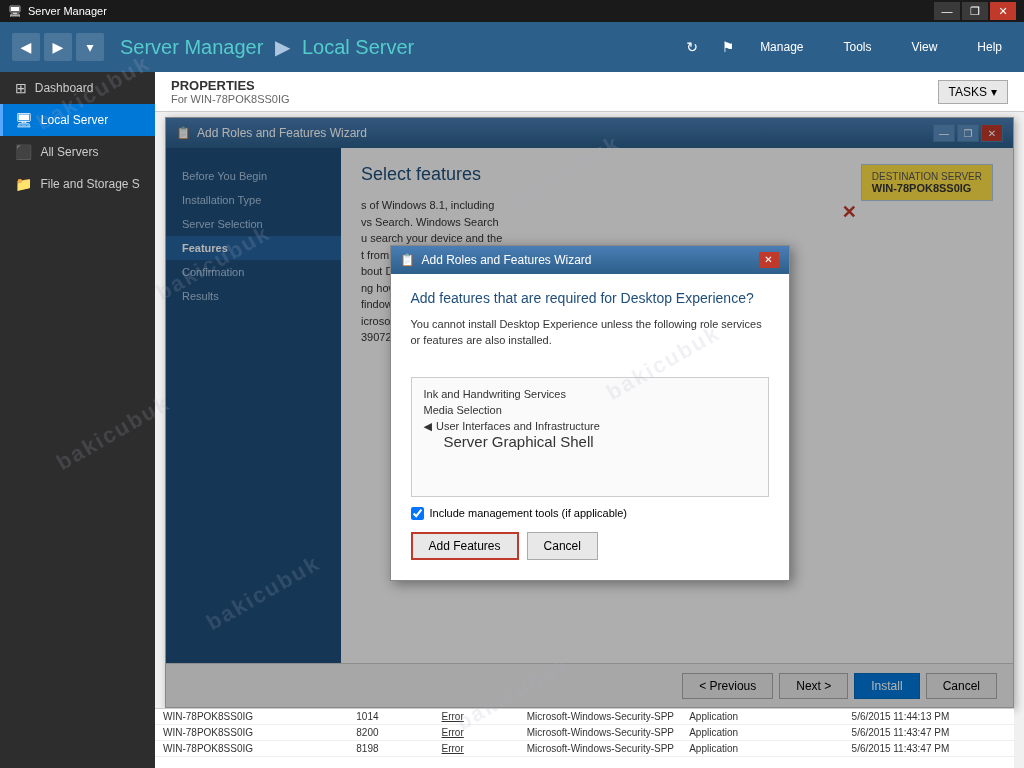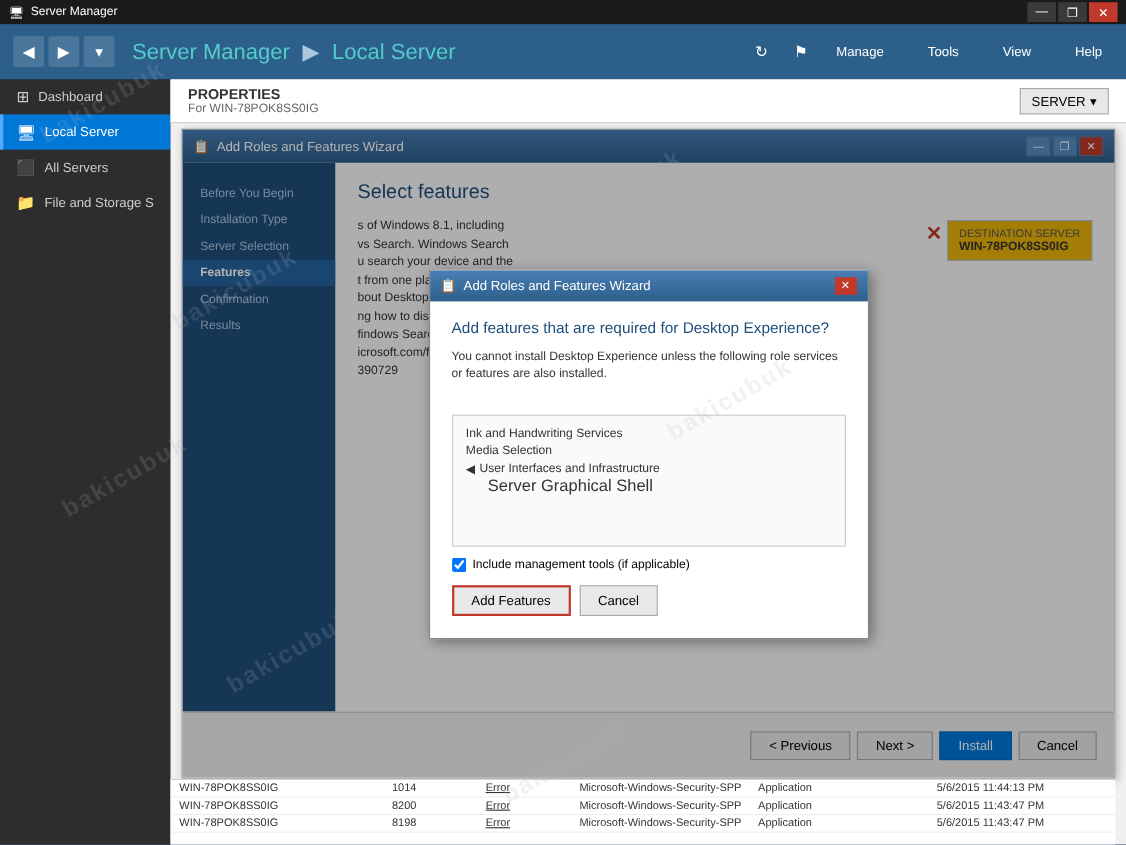--- a/index.html
+++ b/index.html
@@ -157,21 +157,21 @@
       color: #fff;
       font-size: 10px;
       cursor: pointer;
     }
     .wizard-btn.close-btn { background: #c0392b; }
 
     .wizard-body { display: flex; flex: 1; overflow: hidden; }
 
     
     .wizard-sidebar {
-      width: 139px;
+      width: 175px;
       background: #1f4e7a;
       padding: 16px 0;
       flex-shrink: 0;
     }
     .wizard-nav-item {
       padding: 6px 16px;
       color: #aac4df;
       font-size: 11px;
       cursor: pointer;
     }
@@ -181,43 +181,42 @@
     .wizard-main {
       flex: 1;
       padding: 16px 20px;
       overflow-y: auto;
       background: #f9f9f9;
     }
     .wizard-page-title { font-size: 18px; color: #1f4e7a; margin-bottom: 12px; font-weight: 300; }
 
     .destination-box {
       float: right;
-      background: #eab308;
+      background: #fde047;
       border: 1px solid #b0c8e0;
       padding: 6px 10px;
       font-size: 10px;
       color: #333;
       margin-bottom: 8px;
-      margin-top: 36px;
     }
     .destination-label { color: #555; font-size: 10px; }
     .destination-server { font-weight: bold; font-size: 11px; }
 
     .feature-desc { font-size: 11px; color: #333; line-height: 1.5; }
 
     
     .wizard-footer {
       background: #f0f0f0;
       border-top: 1px solid #ccc;
       padding: 8px 16px;
       display: flex;
       align-items: center;
       justify-content: flex-end;
       gap: 6px;
-      height: 60px;
+      height: 44px;
     }
     .wiz-footer-btn {
       padding: 5px 16px;
       border: 1px solid #aaa;
       background: #e8e8e8;
       cursor: pointer;
       font-size: 12px;
       font-family: inherit;
     }
     .wiz-footer-btn.primary {
@@ -406,21 +405,21 @@
     </div>
 
     <div class="sm-panel">
 
       <div class="properties-bar">
         <div>
           <div class="properties-title">PROPERTIES</div>
           <div class="properties-subtitle">For WIN-78POK8SS0IG</div>
         </div>
         <button class="tasks-btn">
-          <span>SERVER</span>
+          <span>TASKS</span>
           <span>▾</span>
         </button>
       </div>
 
       <div class="wizard-window">
 
         <div class="wizard-titlebar">
           <div class="wizard-title">
             <span>📋</span>
             <span>Add Roles and Features Wizard</span>

